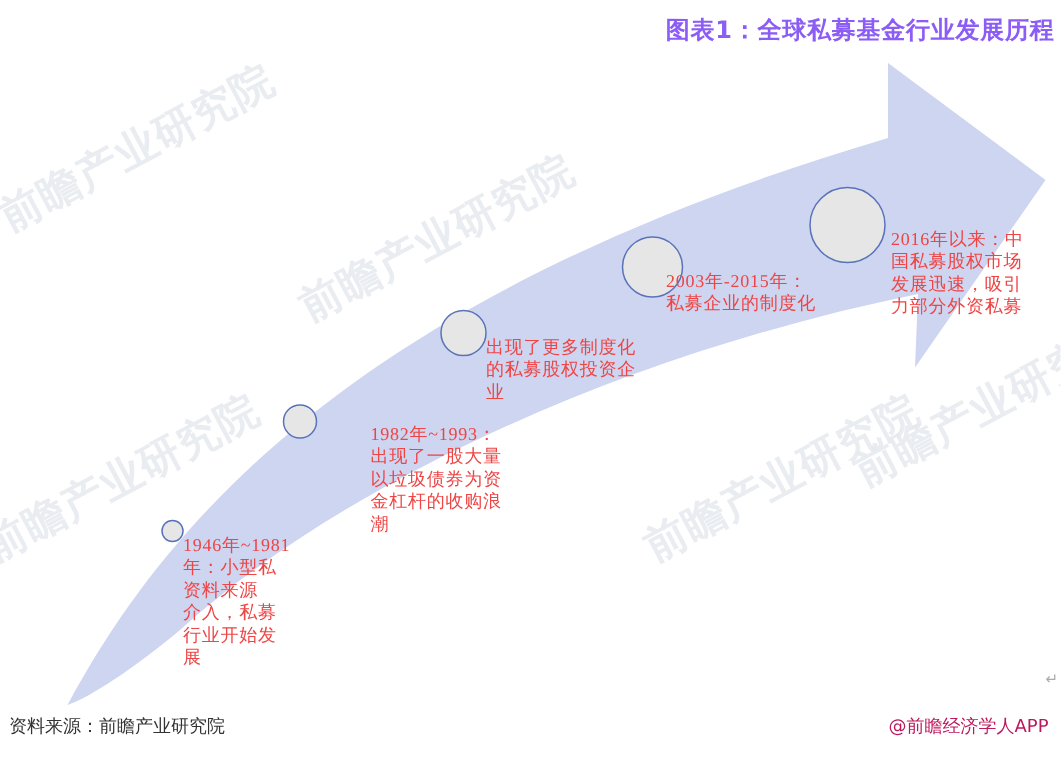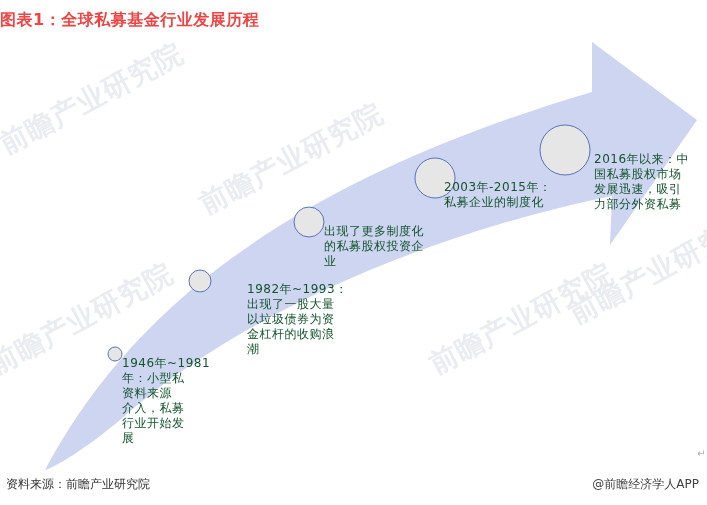--- a/index.html
+++ b/index.html
@@ -1,26 +1,26 @@
 <!DOCTYPE html>
 <html><head>
   <meta charset="utf-8">
   <style>
     html, body { margin: 0; padding: 0; background: #ffffff; }
     body { width: 707px; height: 505px; position: relative; overflow: hidden;
            font-family: "DejaVu Sans", "Liberation Sans", sans-serif; color: #1a1a1a; }
-    .title { position: absolute; top: 10px; left: 0; width: 703px; text-align: left;
-             font-size: 16px; font-weight: bold; color: #ef4444; letter-spacing: 0.5px; }
+    .title { position: absolute; top: 10px; left: 0; width: 703px; text-align: right;
+             font-size: 16px; font-weight: bold; color: #8b5cf6; letter-spacing: 0.5px; }
     svg.canvas { position: absolute; left: 0; top: 0; }
     .watermark { position: absolute; color: #e6e9ee; font-size: 28px; font-weight: bold;
                  transform: rotate(-28deg); white-space: nowrap; letter-spacing: 1px; opacity: 0.85; }
-    .event-text { position: absolute; font-size: 12px; line-height: 15px; color: #14532d;
-                  letter-spacing: 0.5px; }
+    .event-text { position: absolute; font-size: 12px; line-height: 15px; color: #ef4444;
+                  letter-spacing: 0.5px; font-family: Liberation Serif, serif; }
     .footer-source { position: absolute; left: 6px; top: 476px; font-size: 12px; color: #333; }
-    .footer-brand { position: absolute; right: 8px; top: 476px; font-size: 12px; color: #404040; text-align: center; }
+    .footer-brand { position: absolute; right: 8px; top: 476px; font-size: 12px; color: #be185d; text-align: center; }
     .return-mark { position: absolute; left: 697px; top: 448px; font-size: 10px; color: #aaa; }
   </style>
 </head>
 <body>
 
 <div class="title">图表1：全球私募基金行业发展历程</div>
 
 <div class="watermark" style="left:-10px; top:80px;"><span>前瞻产业研究院</span></div>
 <div class="watermark" style="left:190px; top:140px;"><span>前瞻产业研究院</span></div>
 <div class="watermark" style="left:-20px; top:300px;"><span>前瞻产业研究院</span></div>

